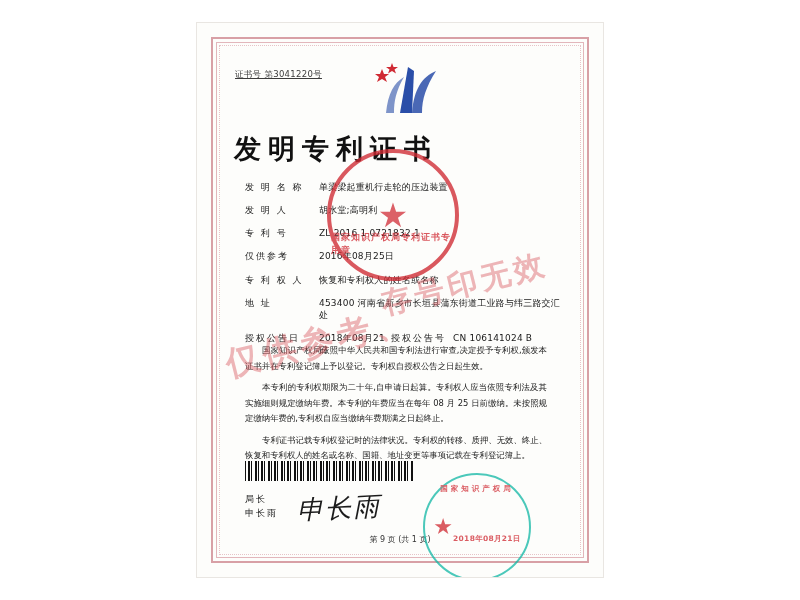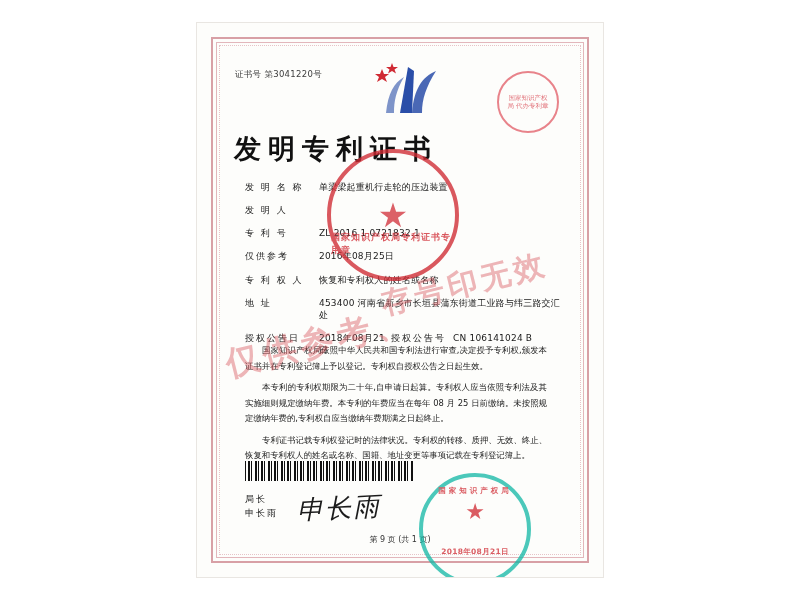--- a/index.html
+++ b/index.html
@@ -68,20 +68,21 @@
 
   
   .cert-no {
     position: absolute;
     left: 8px;
     top: 16px;
     font-size: 8.5px;
     color: #3b3b3b;
     letter-spacing: 0.3px;
     white-space: nowrap;
+    text-decoration: underline;
   }
 
   
   .emblem {
     position: absolute;
     left: 50%;
     top: 6px;
     width: 110px;
     margin-left: -48px;
     height: 60px;
@@ -246,23 +247,23 @@
     padding: 8px;
     box-sizing: border-box;
   }
 
   
   .stamp-bottom {
     right: 42px;
     top: 420px;
     width: 104px;
     height: 104px;
-    border: 4px solid #14b8a6;
+    border: 2px solid #14b8a6;
     opacity: 0.76;
-    flex-direction: column;
+    flex-direction: row;
   }
   .stamp-bottom .star2 {
     color: #d02a33;
     font-size: 22px;
     line-height: 1;
   }
   .stamp-bottom .date {
     font-size: 7.5px;
     color: #d02a33;
     margin-top: 24px;
@@ -331,20 +332,21 @@
 
       <div class="title">发明专利证书</div>
 
       <div class="fields">
         <div class="field-row">
           <div class="field-label">发 明 名 称</div>
           <div class="field-value">单梁梁起重机行走轮的压边装置</div>
         </div>
         <div class="field-row">
           <div class="field-label">发 明 人</div>
+          <div class="field-value">胡水堂;高明利</div>
         </div>
         <div class="field-row">
           <div class="field-label">专 利 号</div>
           <div class="field-value">ZL 2016 1 0721832.1</div>
         </div>
         <div class="field-row">
           <div class="field-label">仅供参考</div>
           <div class="field-value">2016年08月25日</div>
         </div>
         <div class="field-row">
@@ -377,21 +379,20 @@
       </div>
       <div class="sig-hand">申长雨</div>
 
       <div class="page-indicator">第 9 页 (共 1 页)</div>
 
       <div class="stamp stamp-main">
         <div class="stamp-star">★</div>
         <div class="stamp-center-text">国家知识产权局专利证书专用章</div>
       </div>
 
-      <div class="stamp stamp-small">国家知识产权局 代办专利章</div>
 
       <div class="stamp stamp-bottom">
         <div class="arc-top">国家知识产权局</div>
         <div class="star2">★</div>
         <div class="date">2018年08月21日</div>
       </div>
 
       <div class="watermark">仅供参考、</div>
       <div class="watermark two">存号印无效</div>
 

